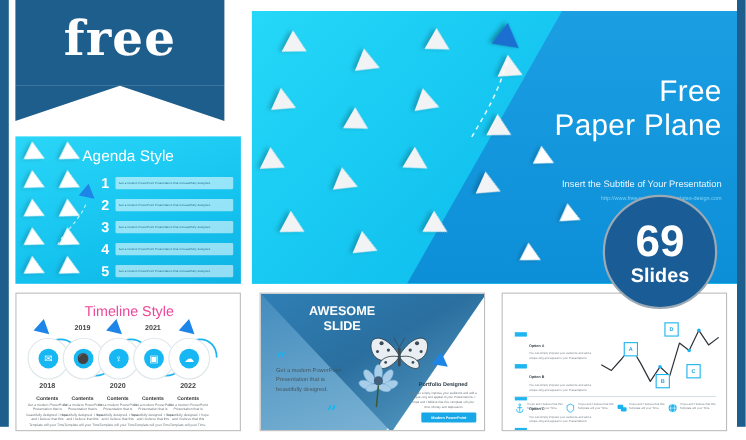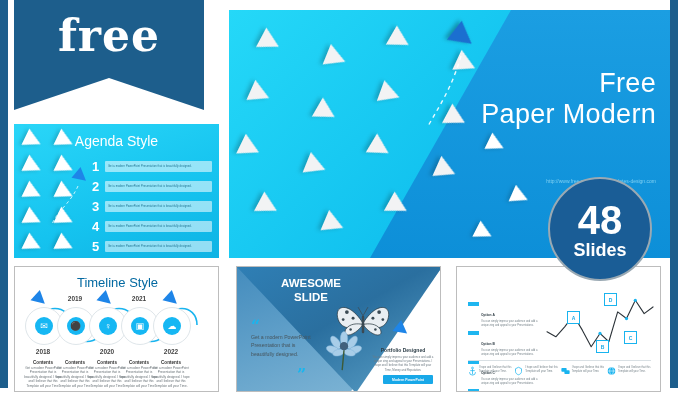--- a/index.html
+++ b/index.html
@@ -53,21 +53,21 @@
   #agenda .title{position:absolute;left:0;top:9px;width:205px;text-align:center;color:#fff;font-size:14px;}
   #agenda .rows{position:absolute;left:78px;top:34px;width:120px;}
   #agenda .row{display:flex;align-items:center;height:17px;margin-bottom:3px;}
   #agenda .num{width:13px;color:#fff;font-size:13px;font-weight:bold;text-align:left;}
   #agenda .bar{flex:1;height:11px;background:rgba(255,255,255,.55);border-radius:1px;
       display:flex;align-items:center;padding-left:3px;box-sizing:border-box;}
   #agenda .bar span{font-size:2.6px;color:#1a6e8c;white-space:nowrap;letter-spacing:.1px;}
 
   
   #timeline{left:14px;top:266px;width:205px;height:126px;}
-  #timeline .title{position:absolute;left:0;top:8px;width:205px;text-align:center;color:#0369a1;font-size:13px;}
+  #timeline .title{position:absolute;left:0;top:8px;width:205px;text-align:center;color:#ec4899;font-size:13px;}
   .tl-node{position:absolute;width:36px;height:36px;border-radius:50%;border:1px solid #dfe6ea;background:#fff;}
   .tl-ic{position:absolute;left:9px;top:9px;width:18px;height:18px;border-radius:50%;background:#16b7f3;
       display:flex;align-items:center;justify-content:center;color:#fff;font-size:9px;}
   .tl-year{position:absolute;width:40px;text-align:center;font-size:6.5px;color:#444;font-weight:bold;}
   .tl-body{position:absolute;width:40px;text-align:center;}
   .tl-body .h{font-size:4.6px;color:#333;font-weight:bold;margin-bottom:1px;}
   .tl-body .t{font-size:3.1px;color:#6b7479;line-height:1.45;}
 
   
   #awesome{left:236px;top:266px;width:205px;height:126px;}
@@ -143,27 +143,28 @@
       <div class="plane pw2" style="left:246px; top:214px; transform:rotate(117deg);"></div>
       <div class="plane pb" style="left:222px; top:16px;  transform:rotate(128deg);"></div>
     </div>
 
     <svg width="441" height="248" style="position:absolute;left:0;top:0;pointer-events:none;">
       <path d="M232 46 C 222 80, 210 96, 198 118" stroke="#ffffff" stroke-width="1.4" stroke-dasharray="4 4" fill="none" opacity=".9"></path>
     </svg>
 
     <div class="herotext">
       <div class="l">Free</div>
-      <div class="l">Paper Modern</div>
-    </div>
+      <div class="l">Paper Plane</div>
+    </div>
+    <div class="sub">Insert the Subtitle of Your Presentation</div>
     <div class="url">http://www.free-powerpoint-templates-design.com</div>
   </div>
 
   <div class="badge">
-    <div class="n">48</div>
+    <div class="n">69</div>
     <div class="s">Slides</div>
   </div>
 
   <div class="slide" id="agenda">
     <div>
       <div class="plane pw2" style="left:10px; top:8px;  transform:rotate(116deg);"></div>
       <div class="plane pw2" style="left:42px; top:8px;  transform:rotate(116deg);"></div>
       <div class="plane pw2" style="left:10px; top:34px; transform:rotate(116deg);"></div>
       <div class="plane pw2" style="left:42px; top:34px; transform:rotate(116deg);"></div>
       <div class="plane pw2" style="left:10px; top:60px; transform:rotate(116deg);"></div>

